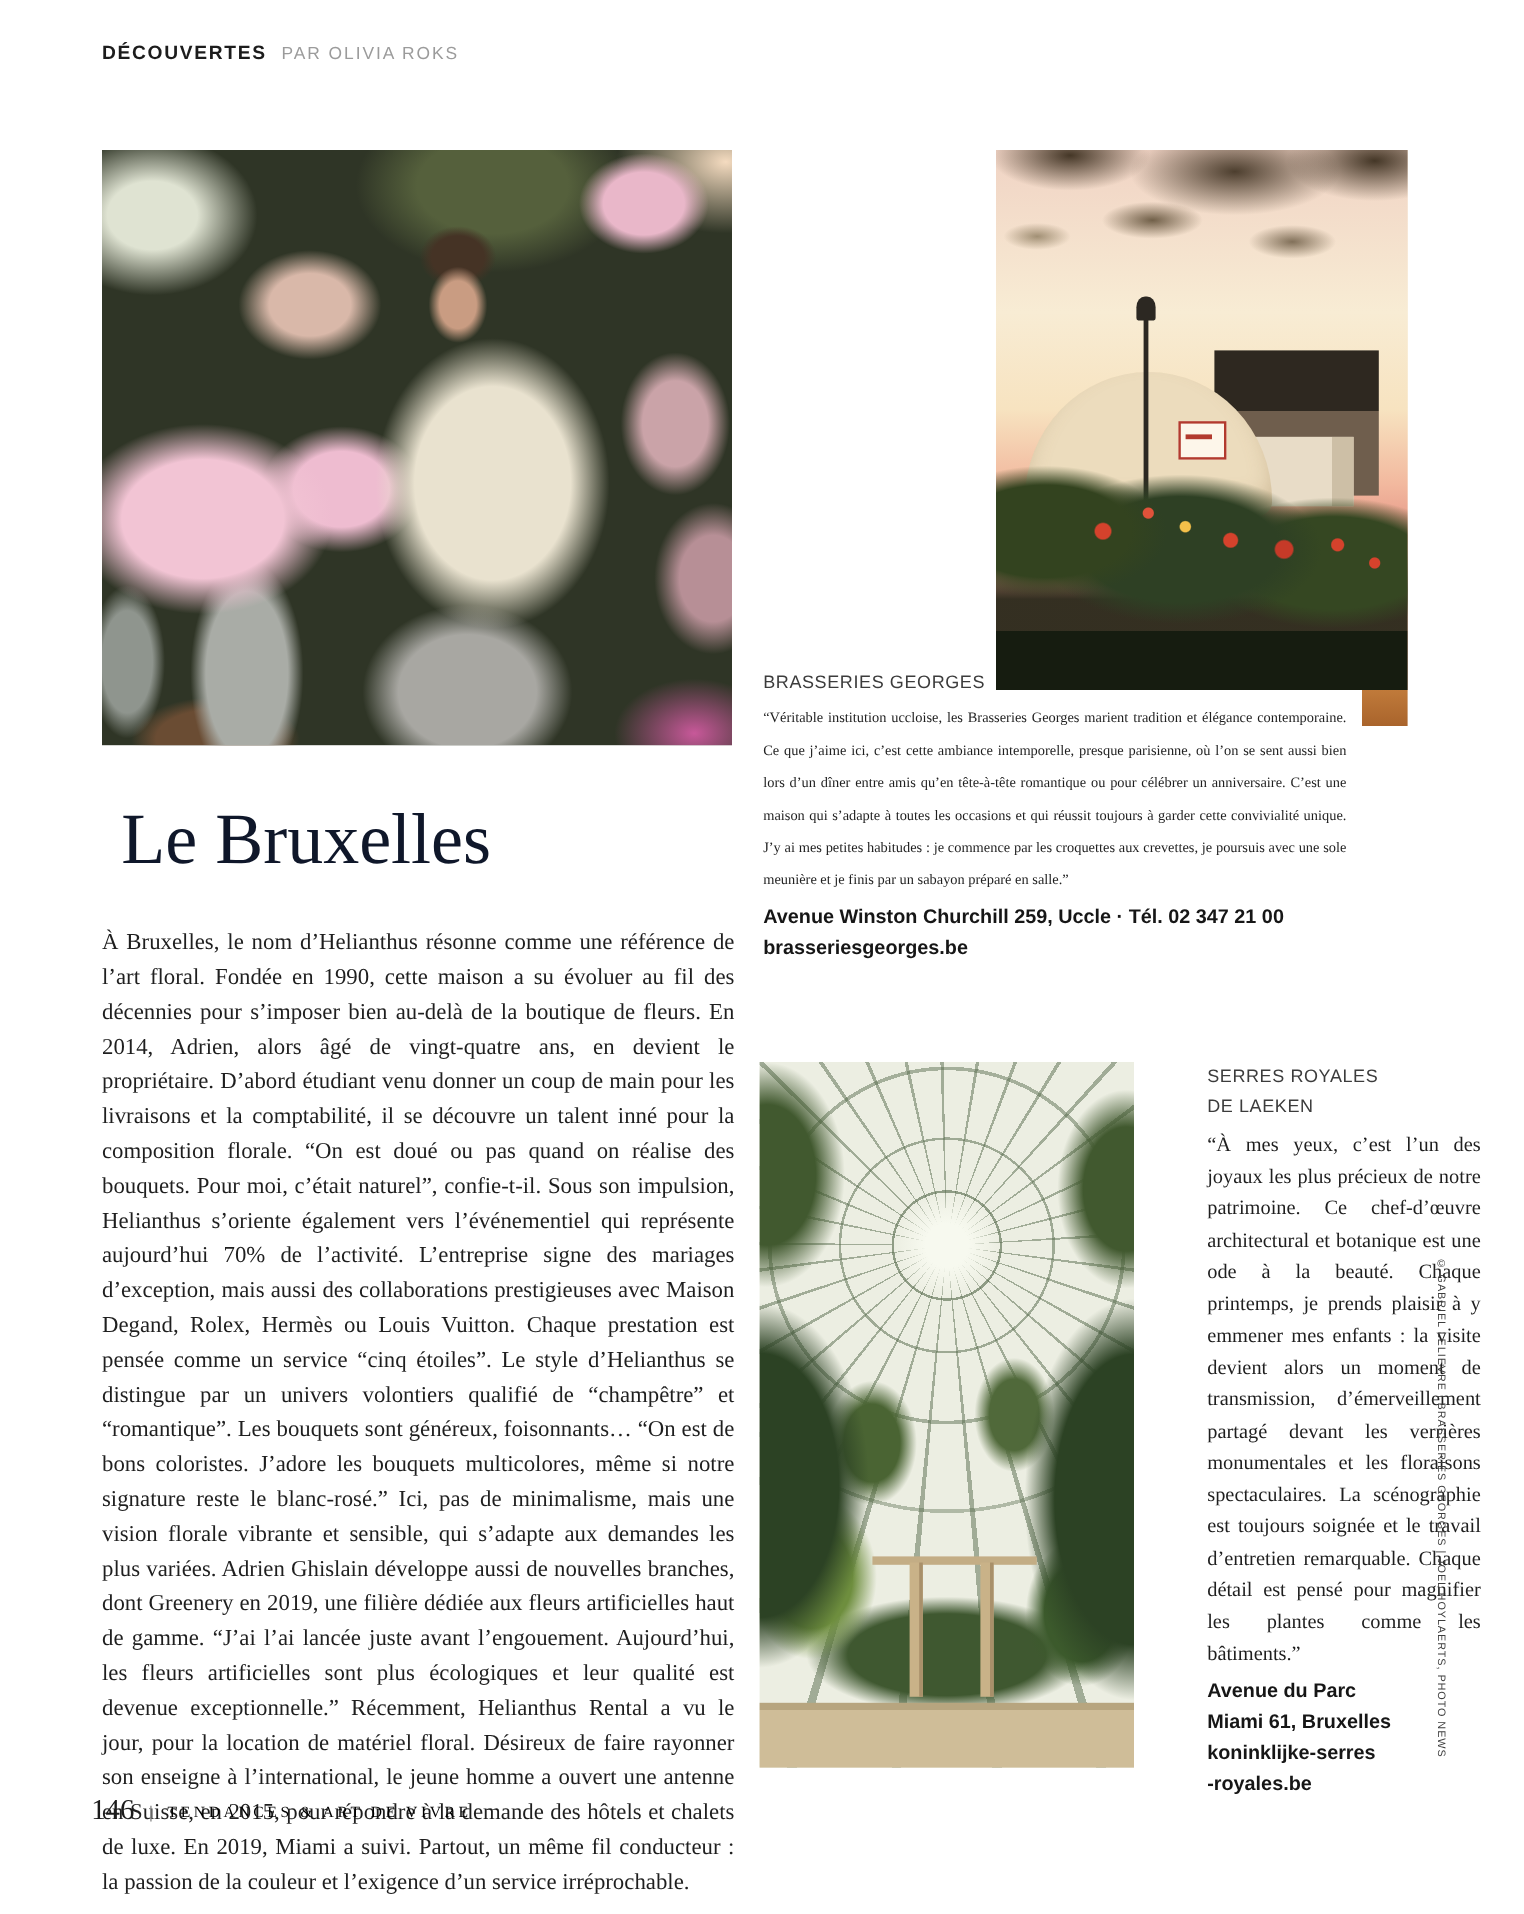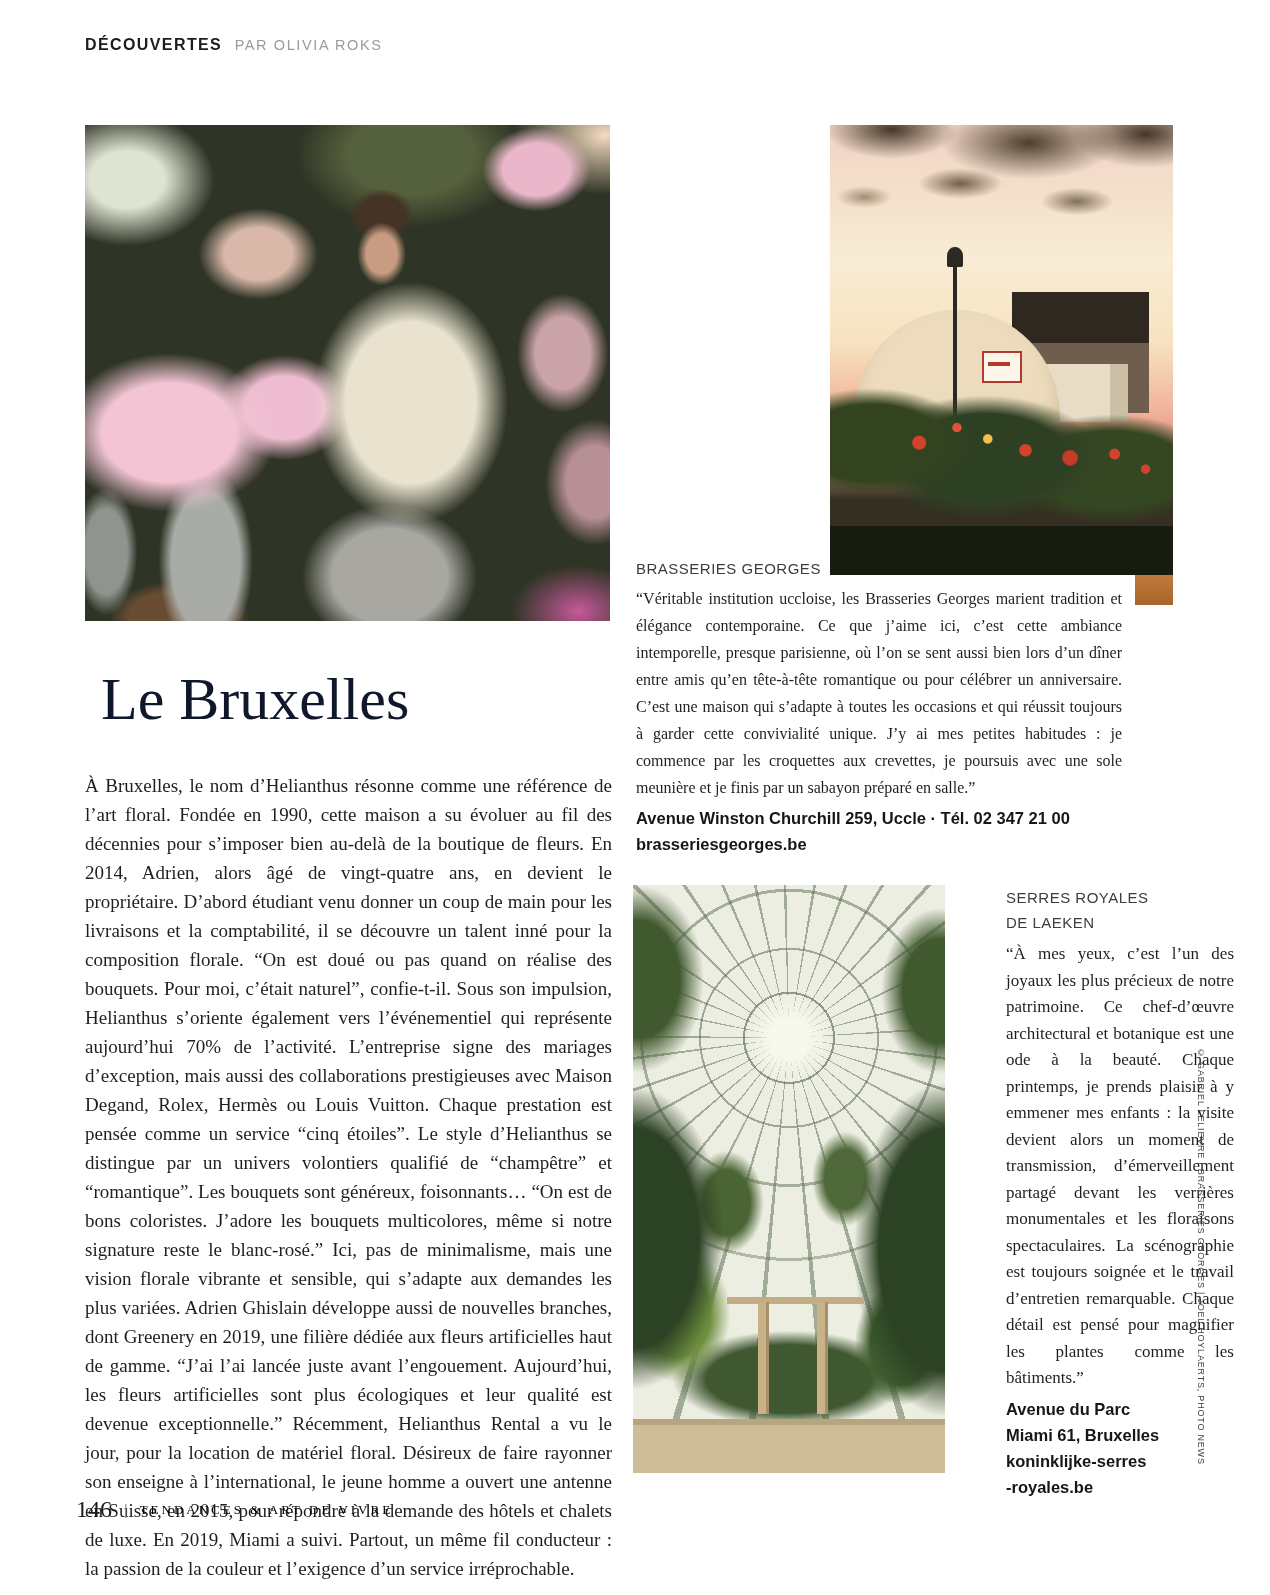--- a/index.html
+++ b/index.html
@@ -108,21 +108,21 @@
   .title{font-size:60px;line-height:76px;font-weight:normal;margin:16px;letter-spacing:0;color:#0f172a;}
   .subtitle{font-family:"Liberation Sans",sans-serif;font-weight:normal;font-size:43px;line-height:50px;
     margin:4px 0 0 0;letter-spacing:0.5px;color:#222;}
   .body-text{font-size:19px;line-height:29px;text-align:justify;margin:34px 0 0 0;}
   .addr{font-family:"Liberation Sans",sans-serif;font-weight:bold;font-size:16.5px;line-height:26px;margin:4px 0 0 0;color:#161616;}
 
   
   .brasserie-block{position:absolute;left:636px;top:556px;width:486px;}
   .mini-heading{font-family:"Liberation Sans",sans-serif;font-size:15px;line-height:25px;
     letter-spacing:0.5px;color:#3c3c3c;}
-  .quote{font-size:16px;line-height:27px;text-align:justify;margin:4px 0 0 0;}
+  .quote{font-size:12px;line-height:27px;text-align:justify;margin:4px 0 0 0;}
 
   
   .serres-block{position:absolute;left:1006px;top:885px;width:228px;}
   .quote-narrow{font-size:17px;line-height:26.5px;text-align:justify;margin:6px 0 0 0;}
 
   
   .credit{position:absolute;left:1196px;top:1048px;height:440px;
     writing-mode:vertical-rl;font-family:"Liberation Sans",sans-serif;
     font-size:9px;letter-spacing:0.8px;color:#3d3d3d;white-space:nowrap;}
 

